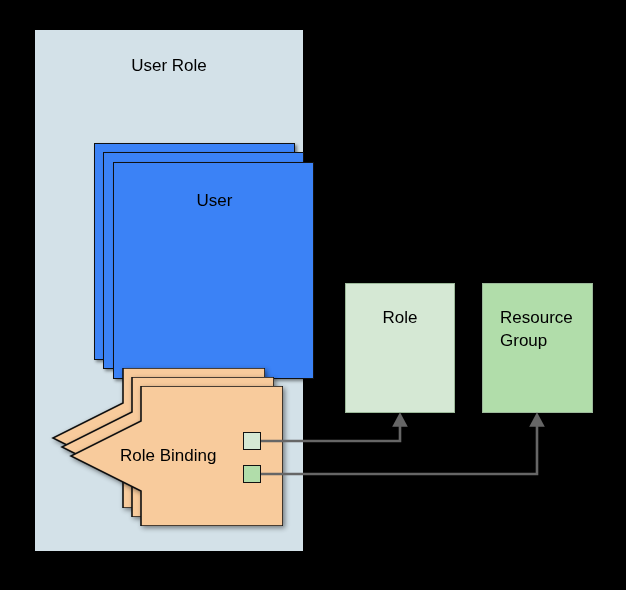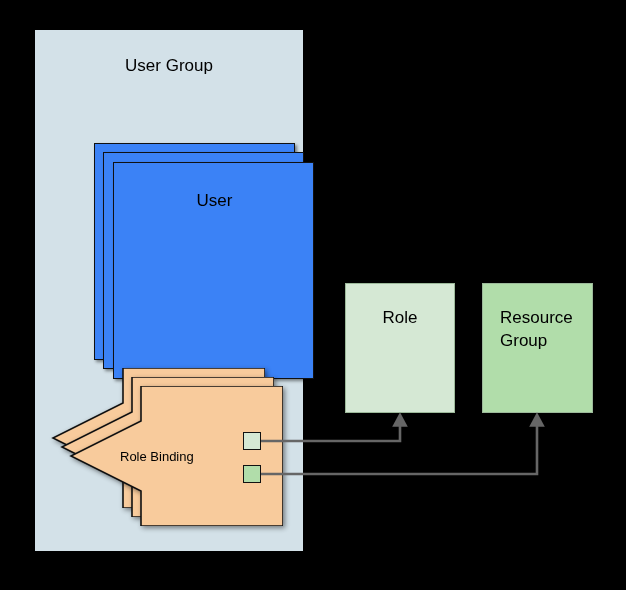--- a/index.html
+++ b/index.html
@@ -91,21 +91,21 @@
   .rb-label {
     position: absolute;
     left: 18px;
     top: 18px;
     width: 215px;
     height: 140px;
     display: flex;
     align-items: center;
     padding-left: 52px;
     box-sizing: border-box;
-    font-size: 13px;
+    font-size: 17px;
     color: #000000;
     pointer-events: none;
   }
 
   
   .rb-port {
     position: absolute;
     width: 18px;
     height: 18px;
     border: 1.8px solid #111111;
@@ -156,21 +156,21 @@
     height: 590px;
     pointer-events: none;
   }
 </style>
 </head>
 <body>
 
 <div id="canvas">
 
   <div class="user-group-container">
-    <div class="user-group-title">User Group</div>
+    <div class="user-group-title">User Role</div>
 
     <div class="user-stack">
       <div class="user-card back"></div>
       <div class="user-card middle"></div>
       <div class="user-card front">
         <div class="user-label">User</div>
       </div>
     </div>
   </div>
 

